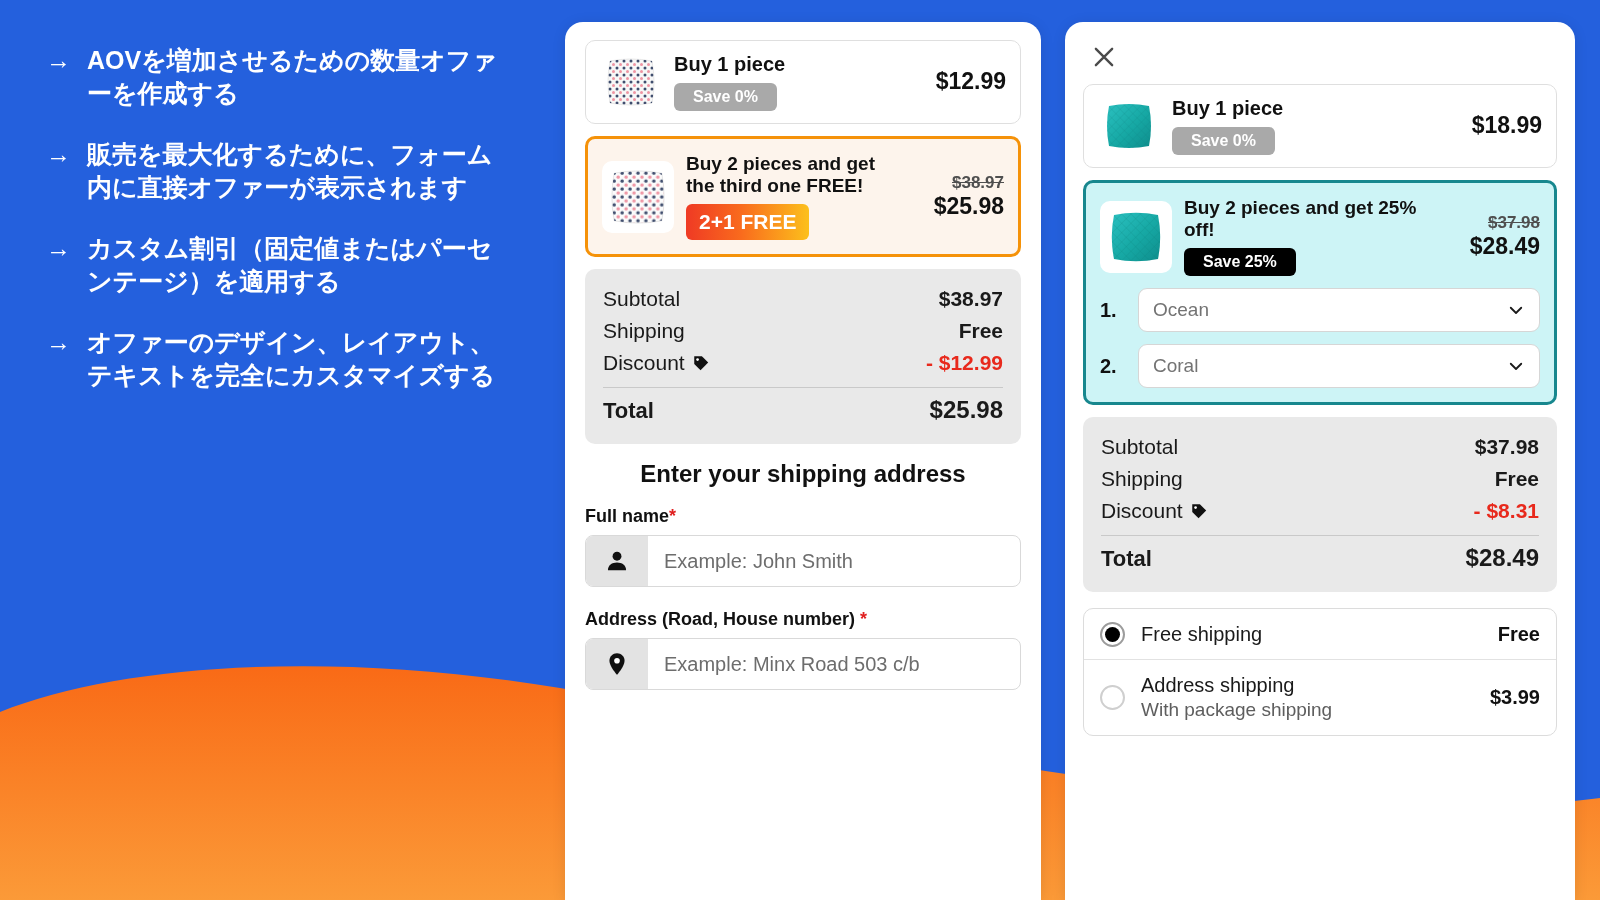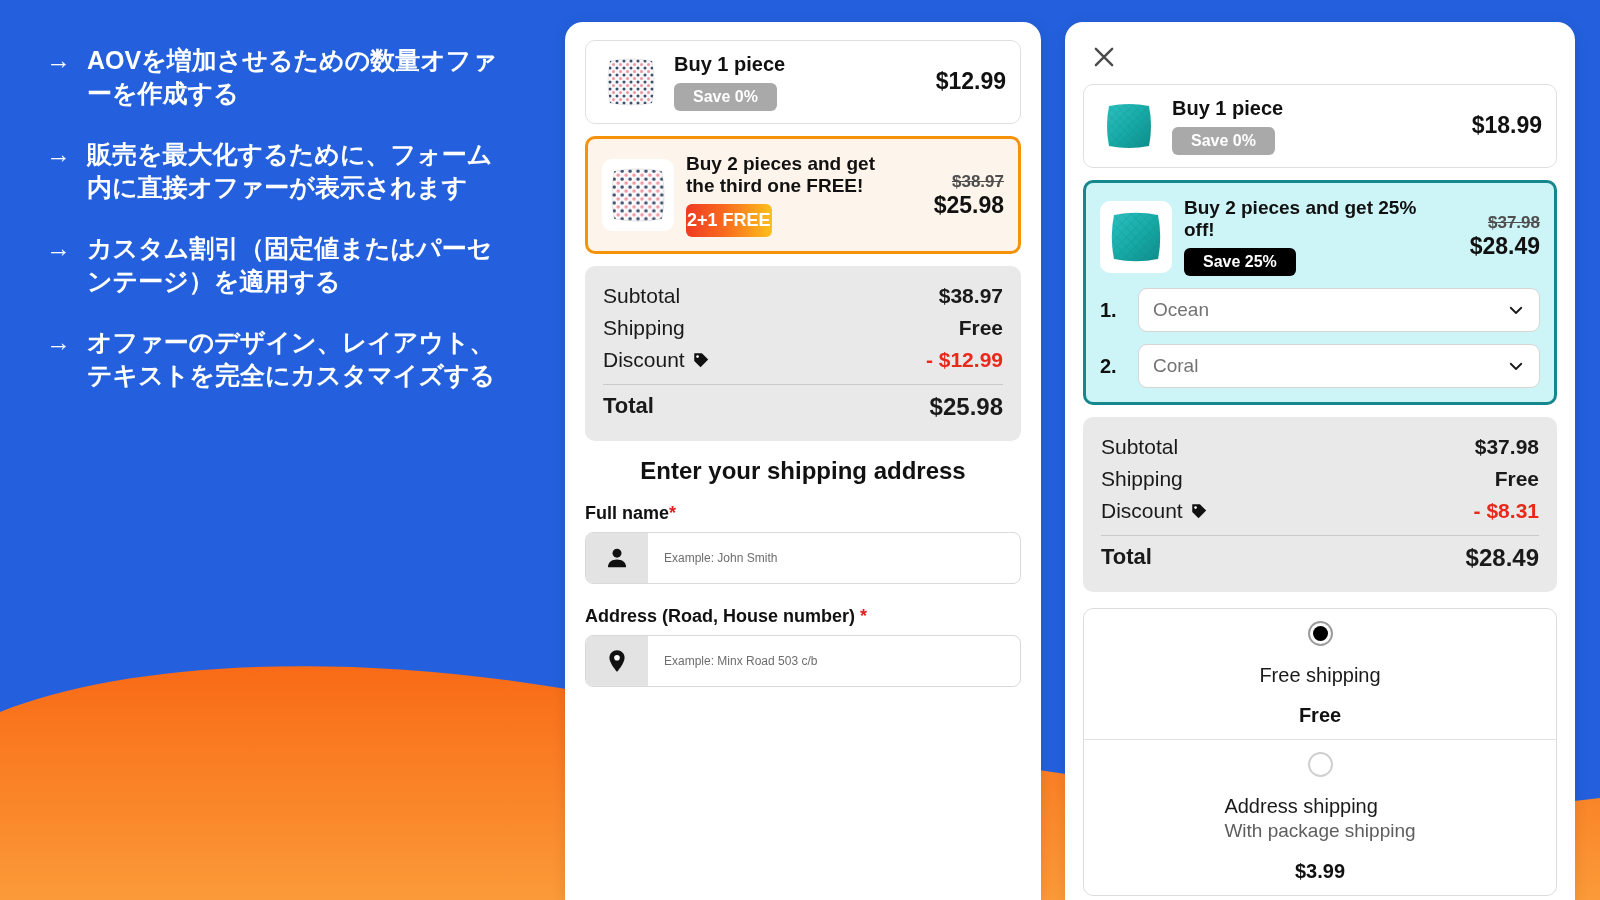--- a/index.html
+++ b/index.html
@@ -168,22 +168,22 @@
     font-size: 16px;
     font-weight: bold;
     color: #ffffff;
     border-radius: 6px;
     padding: 5px 19px;
   }
   .badge-grey { background: #a9a9a9; }
   .badge-teal { background: #000000; }
   .badge-fire {
     background: linear-gradient(90deg, #ef3a24 0%, #f96b1d 45%, #fcc01c 100%);
-    font-size: 18px;
-    padding: 6px 1px;
+    font-size: 21px;
+    padding: 6px 13px;
   }
   .offer-price {
     flex: 0 0 auto;
     text-align: right;
     min-width: 96px;
   }
   .price-old {
     font-size: 17px;
     color: #4f4f4f;
     text-decoration: line-through;
@@ -230,21 +230,21 @@
   .summary {
     background: #e9e9e9;
     border-radius: 10px;
     padding: 14px 18px 16px 18px;
     margin-top: 8px;
     margin-bottom: 16px;
   }
   .sum-row {
     display: flex;
     justify-content: space-between;
-    align-items: flex-start;
+    align-items: flex-end;
     font-size: 21px;
     color: #1a1a1a;
     padding: 4px 0;
   }
   .sum-label { display: flex; align-items: center; gap: 7px; }
   .sum-val { font-weight: bold; }
   .sum-val.red { color: #e8291c; }
   .sum-divider {
     height: 1px;
     background: #c9c9c9;
@@ -283,42 +283,41 @@
     width: 62px;
     background: #e3e3e3;
     display: flex;
     align-items: center;
     justify-content: center;
   }
   .input-field {
     flex: 1 1 auto;
     border: none;
     outline: none;
-    font-size: 12px;
+    font-size: 20px;
     color: #111111;
     padding: 0 16px;
     font-family: "Liberation Sans", sans-serif;
     background: transparent;
   }
   .input-field::placeholder { color: #6d6d6d; }
 
   
   .ship-box {
     border: 1px solid #dcdcdc;
     border-radius: 10px;
     overflow: hidden;
   }
   .ship-opt {
     display: flex;
     align-items: center;
     padding: 12px 16px;
     gap: 16px;
     border-bottom: 1px solid #e2e2e2;
     cursor: pointer;
-    flex-direction: column;
   }
   .ship-opt:last-child { border-bottom: none; }
   .radio {
     flex: 0 0 auto;
     width: 25px; height: 25px;
     border-radius: 50%;
     border: 2px solid #cfcfcf;
     background: #ffffff;
     position: relative;
   }

